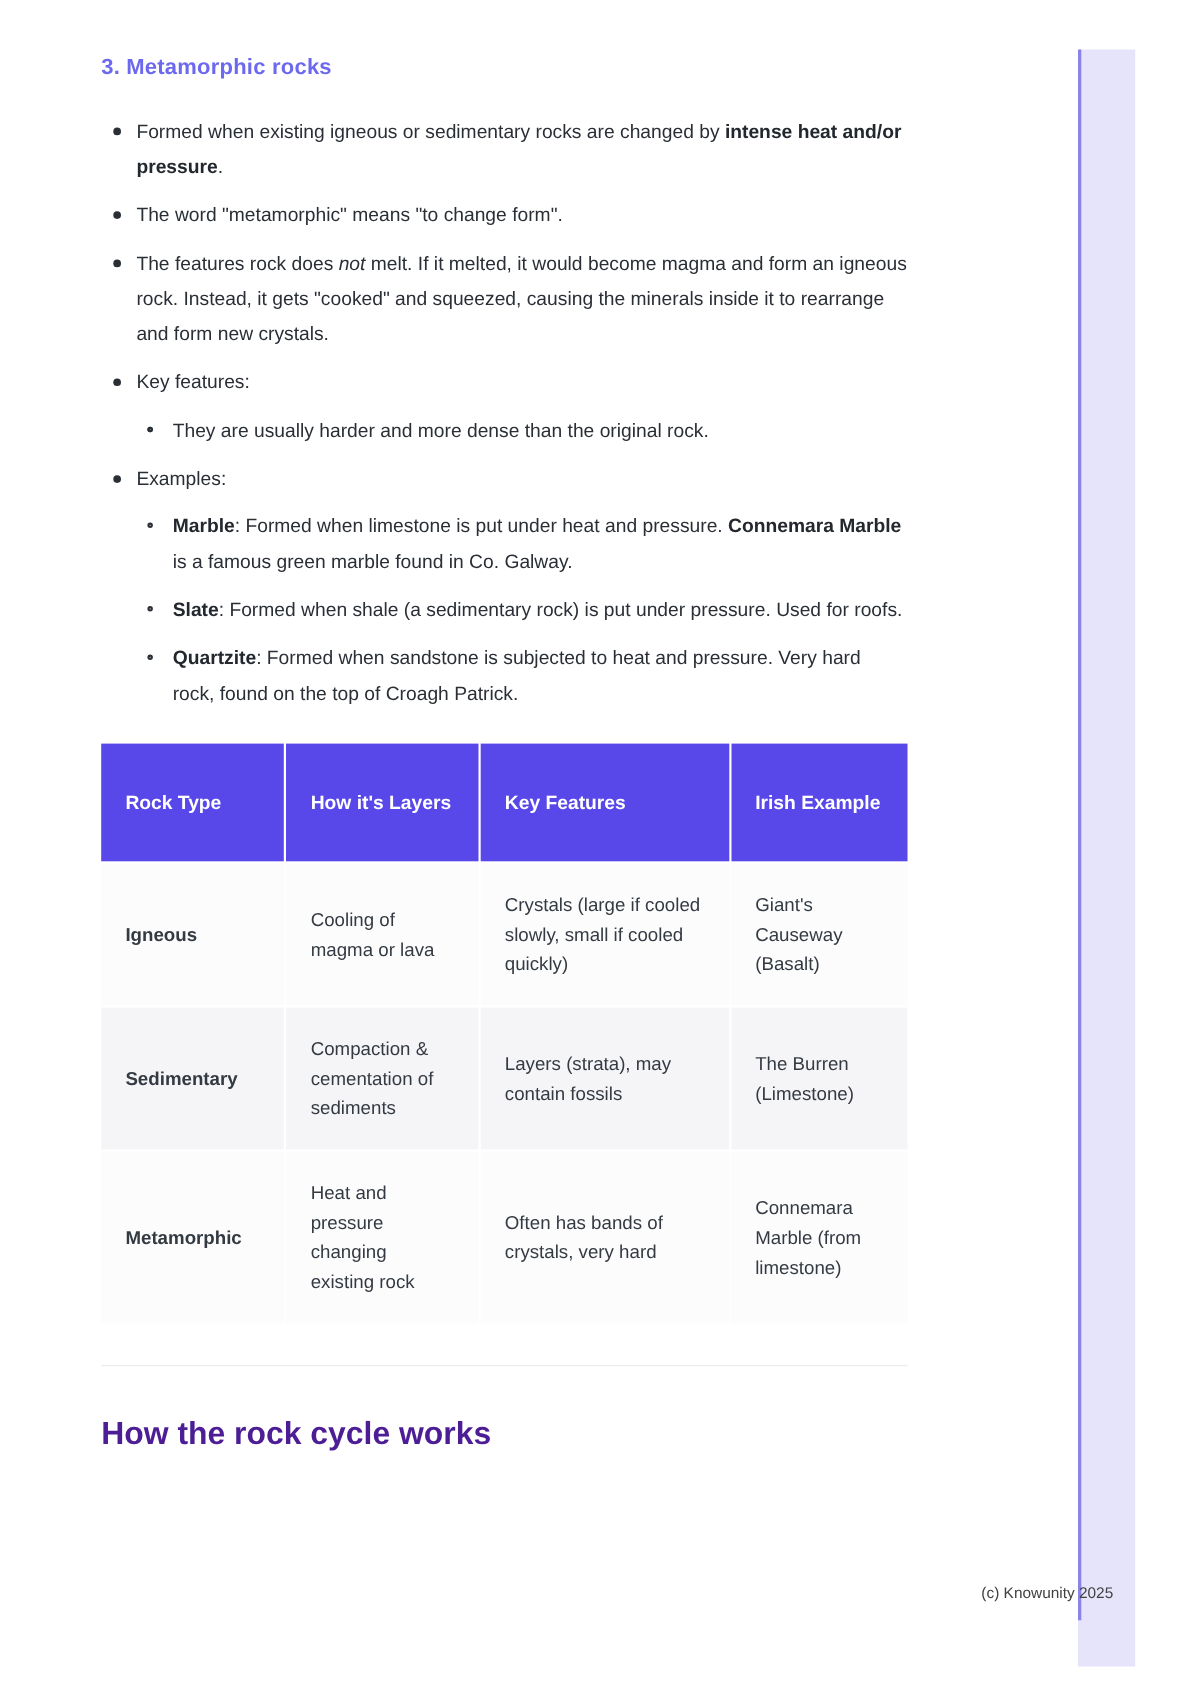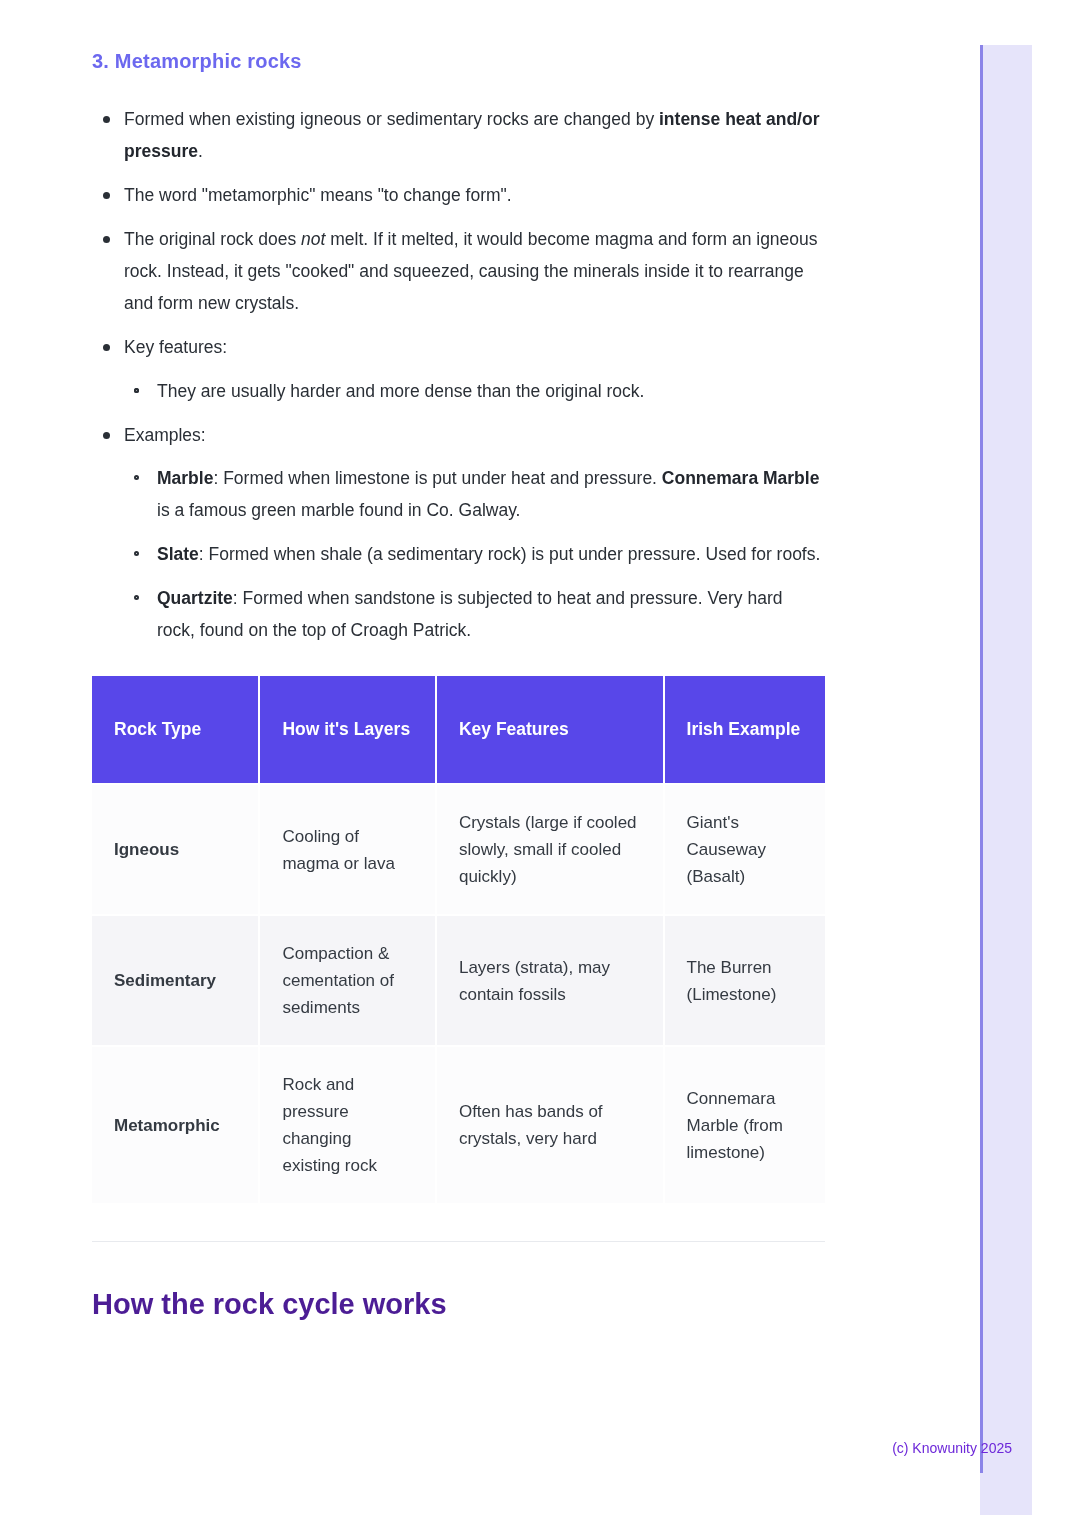--- a/index.html
+++ b/index.html
@@ -119,21 +119,21 @@
     position: absolute;
     left: 0; top: 0;
     width: 3px; height: 1428px;
     background: #8b84e8;
   }
   .footer-credit {
     position: absolute;
     top: 1440px;
     right: 68px;
     font-size: 14px;
-    color: #6d28d9;
+    color: #404040;
     z-index: 5;
   }
 </style>
 </head>
 <body>
 
 <div class="content">
 
   <h2 class="section-heading">3. Metamorphic rocks</h2>
 
@@ -144,21 +144,21 @@
       <span>Formed when existing igneous or sedimentary rocks are changed by </span><strong>intense heat and/or pressure</strong><span>.</span>
     </li>
 
     <li>
       <span class="disc"></span>
       <span>The word "metamorphic" means "to change form".</span>
     </li>
 
     <li>
       <span class="disc"></span>
-      <span>The original rock does </span><em>not</em><span> melt. If it melted, it would become magma and form an igneous rock. Instead, it gets "cooked" and squeezed, causing the minerals inside it to rearrange and form new crystals.</span>
+      <span>The features rock does </span><em>not</em><span> melt. If it melted, it would become magma and form an igneous rock. Instead, it gets "cooked" and squeezed, causing the minerals inside it to rearrange and form new crystals.</span>
     </li>
 
     <li>
       <span class="disc"></span>
       <span>Key features:</span>
       <ul class="sub-list">
         <li>
           <span class="circle"></span>
         </li>
         <li>
@@ -212,21 +212,21 @@
         <td>Giant's Causeway (Basalt)</td>
       </tr>
       <tr class="row-even">
         <td class="rock-name">Sedimentary</td>
         <td>Compaction &amp; cementation of sediments</td>
         <td>Layers (strata), may contain fossils</td>
         <td>The Burren (Limestone)</td>
       </tr>
       <tr>
         <td class="rock-name">Metamorphic</td>
-        <td>Rock and pressure changing existing rock</td>
+        <td>Heat and pressure changing existing rock</td>
         <td>Often has bands of crystals, very hard</td>
         <td>Connemara Marble (from limestone)</td>
       </tr>
     </tbody>
   </table>
 
   <hr class="divider">
 
   <h2 class="cycle-heading">How the rock cycle works</h2>
 

